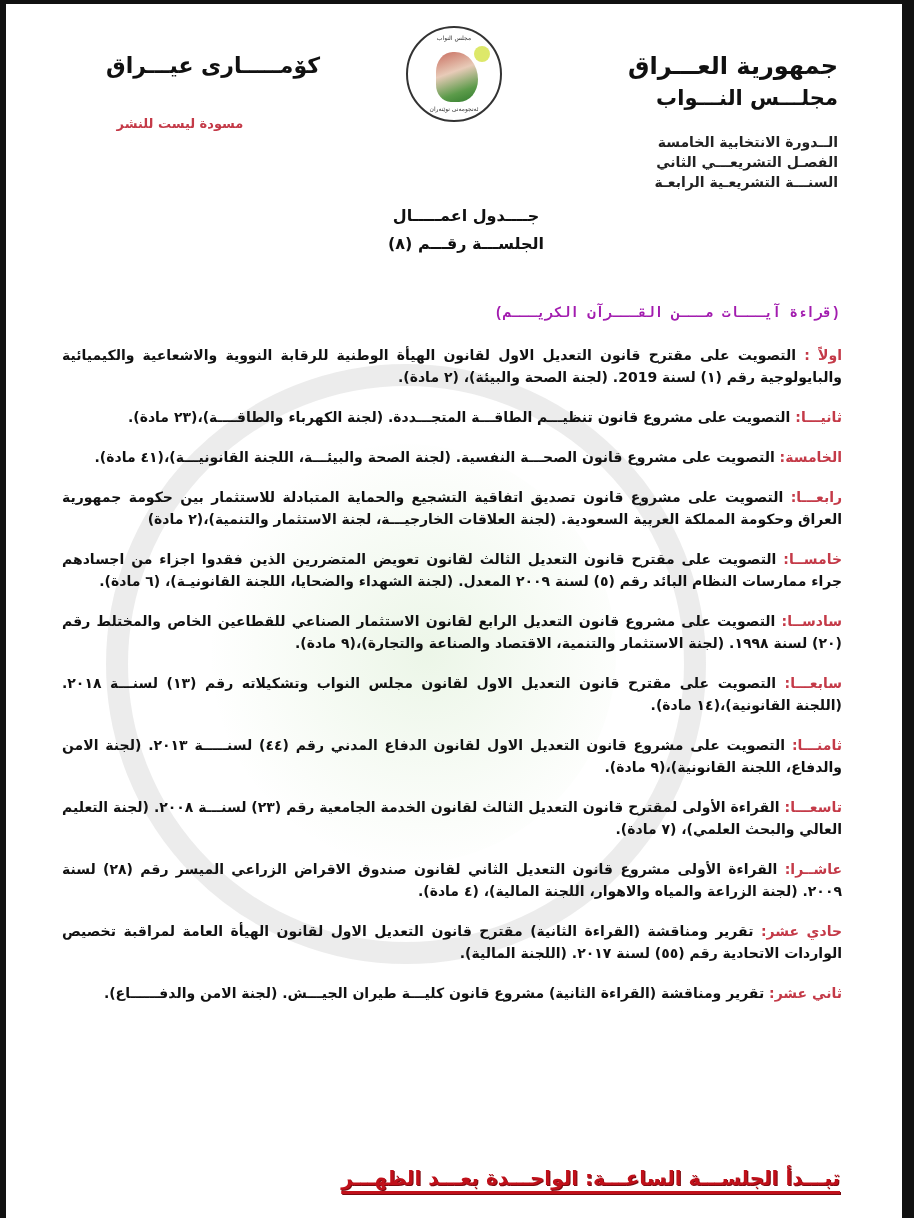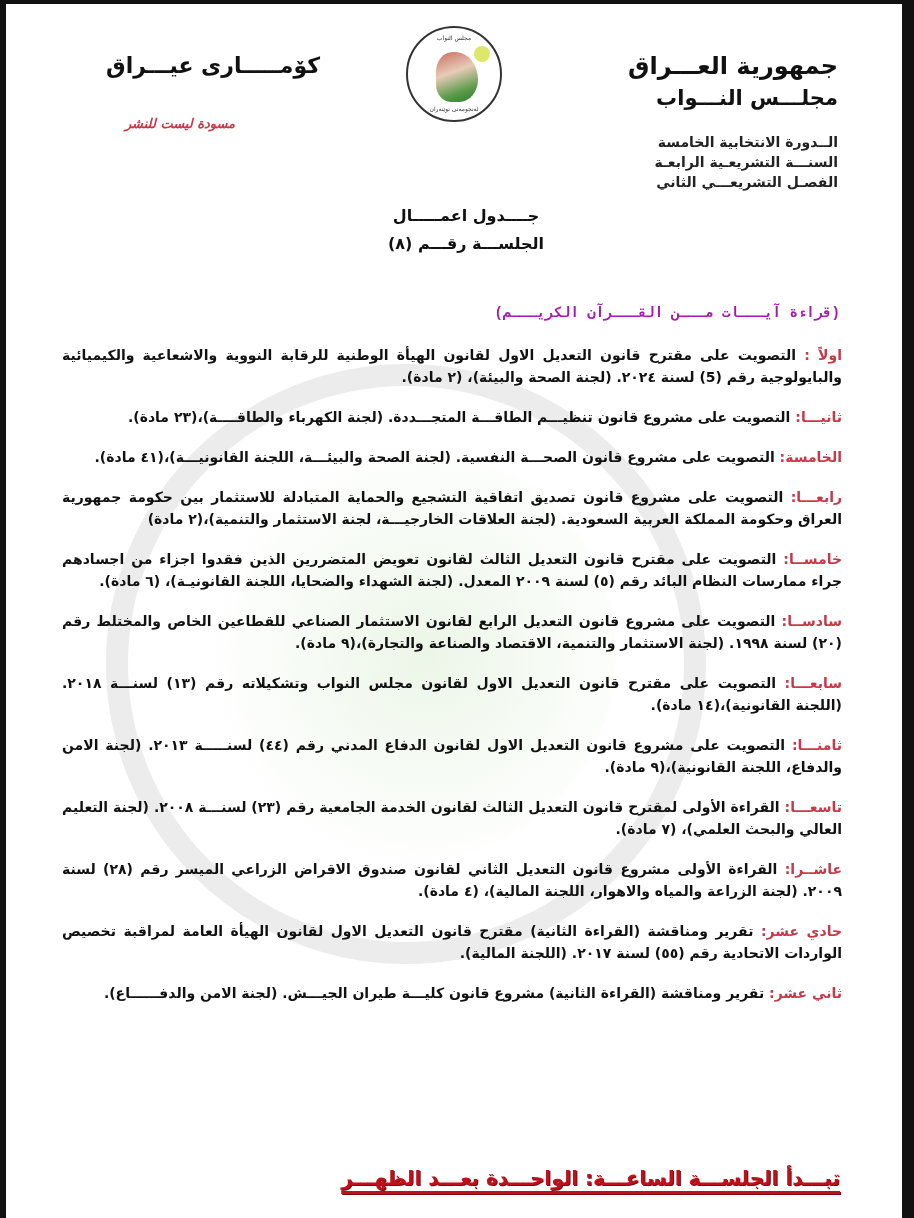--- a/index.html
+++ b/index.html
@@ -26,21 +26,21 @@
     .header-right {
       position: absolute; right: 64px; top: 46px; width: 260px; direction: rtl; text-align: right;
     }
     .header-right .t1 { font-size: 24px; font-weight: bold; line-height: 32px; color: #111; }
     .header-right .t2 { font-size: 21px; font-weight: bold; line-height: 32px; color: #111; }
     .header-right .sub { margin-top: 18px; font-size: 14px; font-weight: bold; line-height: 20px; color: #222; }
     .header-left {
       position: absolute; left: 74px; top: 46px; width: 240px; direction: rtl; text-align: right;
     }
     .header-left .k1, .header-left .k2 { font-size: 22px; font-weight: bold; line-height: 32px; color: #111; }
-    .draft { margin-top: 34px; text-align: center; font-size: 13px; font-weight: bold; color: #c43a48; margin-right: 40px; font-style: italic; }
+    .draft { margin-top: 34px; text-align: center; font-size: 13px; font-weight: bold; color: #c43a48; margin-right: 40px; }
     .logo {
       position: absolute; left: 400px; top: 22px; width: 92px; height: 92px;
       border-radius: 50%; border: 2px solid #333; background: #fff; overflow: hidden;
     }
     .logo .map {
       position: absolute; left: 28px; top: 24px; width: 42px; height: 50px;
       background: linear-gradient(160deg, #c86c5e 0%, #e8cbb8 40%, #5c9b4a 75%, #2f7a2c 100%);
       border-radius: 40% 55% 45% 35%;
     }
     .logo .sun { position: absolute; right: 10px; top: 18px; width: 16px; height: 16px; border-radius: 50%; background: #dde86a; }
@@ -64,22 +64,22 @@
 
 <div class="page">
   <div class="watermark"></div>
   <div class="watermark-inner"></div>
 
   <div class="header-right">
     <div class="t1">جمهورية العـــراق</div>
     <div class="t2">مجلـــس النـــواب</div>
     <div class="sub">
       <div>الــدورة الانتخابية الخامسة</div>
+      <div>الفصـل التشريعـــي الثاني</div>
       <div>السنـــة التشريعـية الرابعـة</div>
-      <div>الفصـل التشريعـــي الثاني</div>
     </div>
   </div>
 
   <div class="logo">
     <div class="ring-text">مجلس النواب</div>
     <div class="map"></div>
     <div class="sun"></div>
     <div class="ring-text2">ئەنجومەنی نوێنەران</div>
   </div>
 
@@ -89,21 +89,21 @@
   </div>
 
   <div class="title-block">
     <div>جــــدول اعمـــــال</div>
     <div>الجلســـة رقـــم (٨)</div>
   </div>
 
   <div class="quran">(قراءة آيـــات مـــن القـــرآن الكريـــم)</div>
 
   <div class="items">
-    <div class="item"><span class="lbl">اولاً :</span><span> التصويت على مقترح قانون التعديل الاول لقانون الهيأة الوطنية للرقابة النووية والاشعاعية والكيميائية والبايولوجية رقم (5) لسنة ٢٠٢٤. (لجنة الصحة والبيئة)، (٢ مادة).</span></div>
+    <div class="item"><span class="lbl">اولاً :</span><span> التصويت على مقترح قانون التعديل الاول لقانون الهيأة الوطنية للرقابة النووية والاشعاعية والكيميائية والبايولوجية رقم (١) لسنة 2019. (لجنة الصحة والبيئة)، (٢ مادة).</span></div>
     <div class="item"><span class="lbl">ثانيـــا:</span><span> التصويت على مشروع قانون تنظيـــم الطاقـــة المتجـــددة. (لجنة الكهرباء والطاقــــة)،(٢٣ مادة).</span></div>
     <div class="item"><span class="lbl">الخامسة:</span><span> التصويت على مشروع قانون الصحـــة النفسية. (لجنة الصحة والبيئـــة، اللجنة القانونيـــة)،(٤١ مادة).</span></div>
     <div class="item"><span class="lbl">رابعـــا:</span><span> التصويت على مشروع قانون تصديق اتفاقية التشجيع والحماية المتبادلة للاستثمار بين حكومة جمهورية العراق وحكومة المملكة العربية السعودية. (لجنة العلاقات الخارجيـــة، لجنة الاستثمار والتنمية)،(٢ مادة)</span></div>
     <div class="item"><span class="lbl">خامســا:</span><span> التصويت على مقترح قانون التعديل الثالث لقانون تعويض المتضررين الذين فقدوا اجزاء من اجسادهم جراء ممارسات النظام البائد رقم (٥) لسنة ٢٠٠٩ المعدل. (لجنة الشهداء والضحايا، اللجنة القانونيـة)، (٦ مادة).</span></div>
     <div class="item"><span class="lbl">سادســا:</span><span> التصويت على مشروع قانون التعديل الرابع لقانون الاستثمار الصناعي للقطاعين الخاص والمختلط رقم (٢٠) لسنة ١٩٩٨. (لجنة الاستثمار والتنمية، الاقتصاد والصناعة والتجارة)،(٩ مادة).</span></div>
     <div class="item"><span class="lbl">سابعـــا:</span><span> التصويت على مقترح قانون التعديل الاول لقانون مجلس النواب وتشكيلاته رقم (١٣) لسنـــة ٢٠١٨. (اللجنة القانونية)،(١٤ مادة).</span></div>
     <div class="item"><span class="lbl">ثامنـــا:</span><span> التصويت على مشروع قانون التعديل الاول لقانون الدفاع المدني رقم (٤٤) لسنـــــة ٢٠١٣. (لجنة الامن والدفاع، اللجنة القانونية)،(٩ مادة).</span></div>
     <div class="item"><span class="lbl">تاسعـــا:</span><span> القراءة الأولى لمقترح قانون التعديل الثالث لقانون الخدمة الجامعية رقم (٢٣) لسنـــة ٢٠٠٨. (لجنة التعليم العالي والبحث العلمي)، (٧ مادة).</span></div>
     <div class="item"><span class="lbl">عاشــرا:</span><span> القراءة الأولى مشروع قانون التعديل الثاني لقانون صندوق الاقراض الزراعي الميسر رقم (٢٨) لسنة ٢٠٠٩. (لجنة الزراعة والمياه والاهوار، اللجنة المالية)، (٤ مادة).</span></div>
     <div class="item"><span class="lbl">حادي عشر:</span><span> تقرير ومناقشة (القراءة الثانية) مقترح قانون التعديل الاول لقانون الهيأة العامة لمراقبة تخصيص الواردات الاتحادية رقم (٥٥) لسنة ٢٠١٧. (اللجنة المالية).</span></div>

